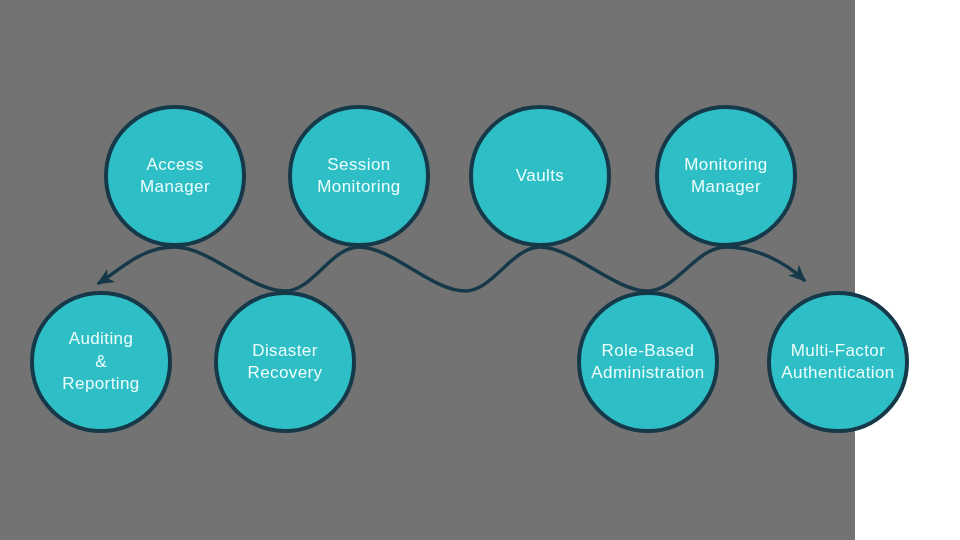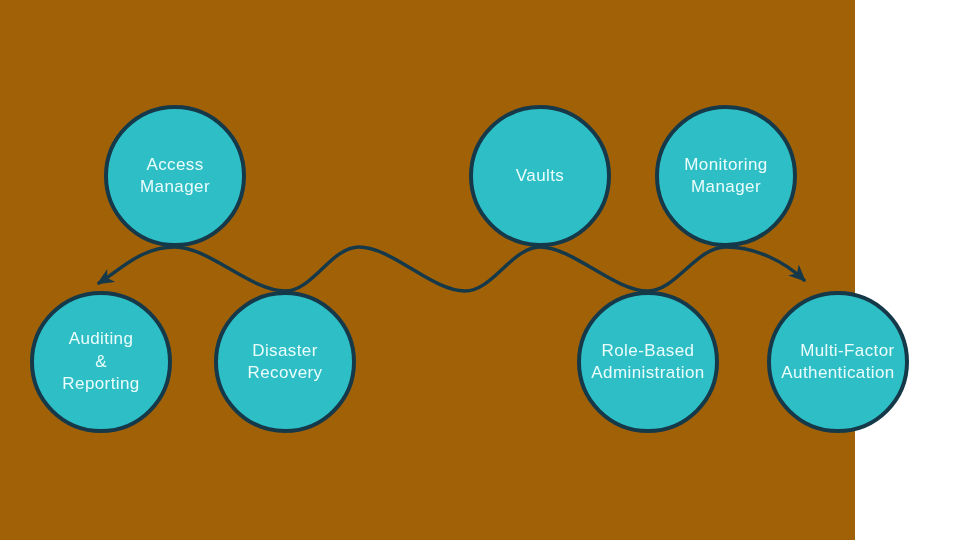--- a/index.html
+++ b/index.html
@@ -3,21 +3,21 @@
 <meta charset="utf-8">
 <style>
   * { margin: 0; padding: 0; box-sizing: border-box; }
   html, body { width: 960px; height: 540px; background: #ffffff; overflow: hidden; }
   body { font-family: "Liberation Sans", sans-serif; }
 
   .canvas {
     position: relative;
     width: 855px;
     height: 540px;
-    background: #a16207;
+    background: #737373;
     padding-left: 33px;
   }
 
   .node {
     position: absolute;
     width: 142px;
     height: 142px;
     border-radius: 50%;
     background: #2ebfc6;
     border: 4px solid #16394a;
@@ -47,20 +47,24 @@
 </style>
 </head>
 <body>
 
 <div class="canvas">
 
   <div class="node" style="left:104px; top:105px;">
     <span class="node-label">Access
 Manager</span>
   </div>
+  <div class="node" style="left:288px; top:105px;">
+    <span class="node-label">Session
+Monitoring</span>
+  </div>
   <div class="node" style="left:469px; top:105px;align-items:center;">
     <span class="node-label">Vaults</span>
   </div>
   <div class="node" style="left:655px; top:105px;">
     <span class="node-label">Monitoring
 Manager</span>
   </div>
 
   <div class="node" style="left:214px; top:291px;">
     <span class="node-label">Disaster
@@ -68,21 +72,21 @@
   </div>
   <div class="node" style="left:30px; top:291px;">
     <span class="node-label">Auditing
 &amp;
 Reporting</span>
   </div>
   <div class="node" style="left:577px; top:291px;align-items:center;">
     <span class="node-label">Role-Based
 Administration</span>
   </div>
-  <div class="node" style="left:767px; top:291px;text-align:right;">
+  <div class="node" style="left:767px; top:291px;">
     <span class="node-label">Multi-Factor
 Authentication</span>
   </div>
 
   <svg class="connector-svg" viewBox="0 0 960 540" xmlns="http://www.w3.org/2000/svg" aria-hidden="true">
     <defs>
       <marker id="arrowhead" viewBox="0 0 10 9" refX="8.5" refY="4.5" markerUnits="userSpaceOnUse" markerWidth="17" markerHeight="17" orient="auto-start-reverse">
         <path d="M0,0 L10,4.5 L0,9 L2.8,4.5 Z" fill="#16394a"></path>
       </marker>
     </defs>

